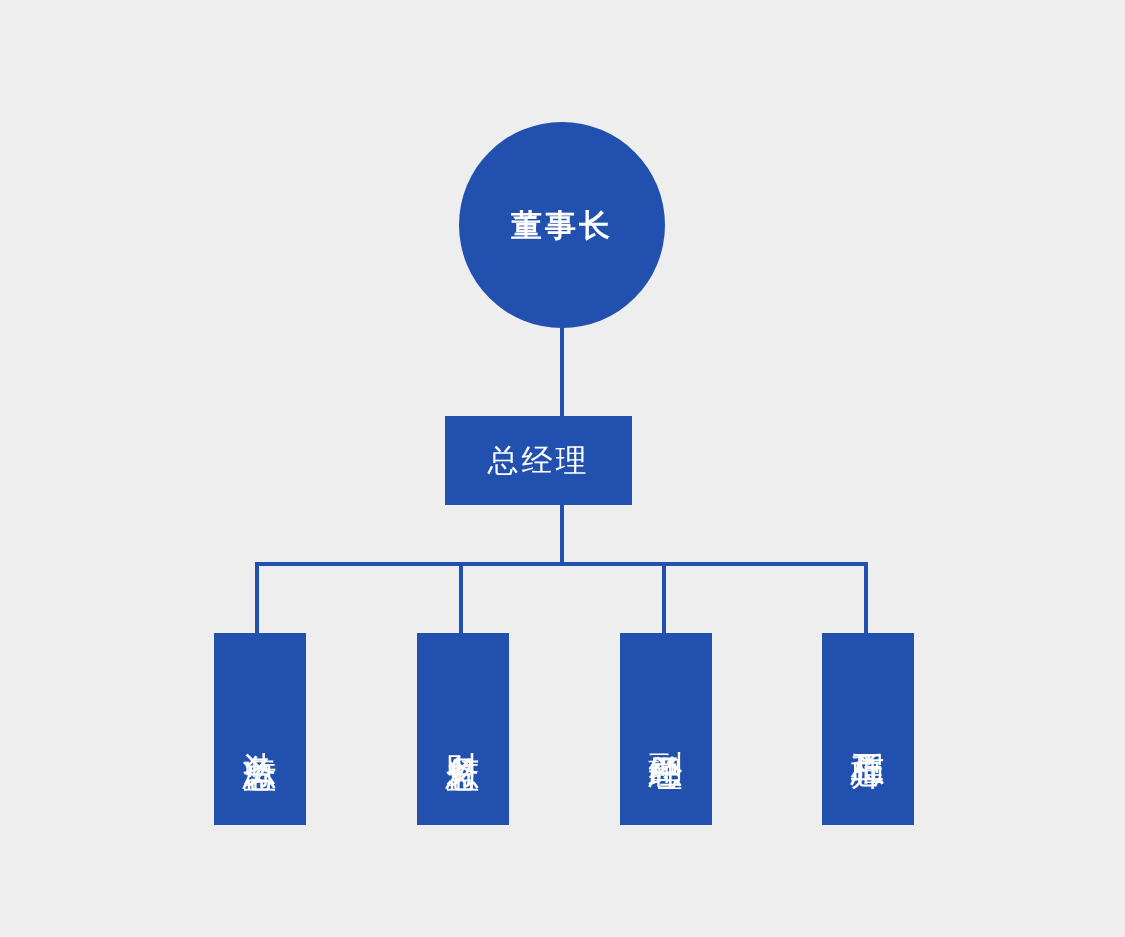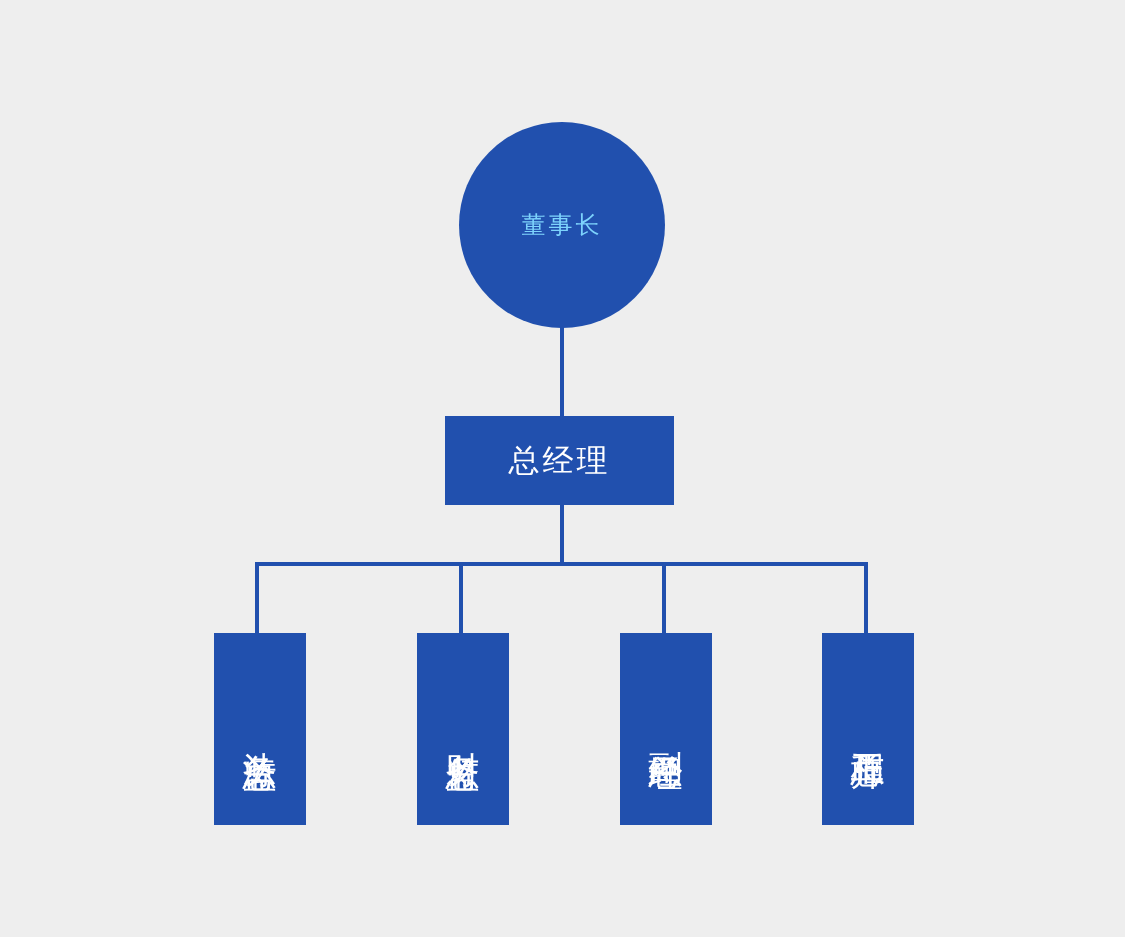--- a/index.html
+++ b/index.html
@@ -41,33 +41,33 @@
     top: 122px;
     width: 206px;
     height: 206px;
     border-radius: 50%;
     background: #2150ae;
     display: flex;
     align-items: center;
     justify-content: center;
   }
   .node-circle .node-label {
-    color: #7dd3fc;
-    font-size: 24px;
+    color: #ffffff;
+    font-size: 31px;
     letter-spacing: 3px;
-    font-weight: 400;
+    font-weight: 700;
     line-height: 1;
     white-space: nowrap;
   }
 
   .node-box {
     position: absolute;
     left: 445px;
     top: 416px;
-    width: 229px;
+    width: 187px;
     height: 89px;
     background: #2150ae;
     display: flex;
     align-items: center;
     justify-content: center;
   }
   .node-box .node-label {
     color: #ffffff;
     font-size: 31px;
     letter-spacing: 3px;

